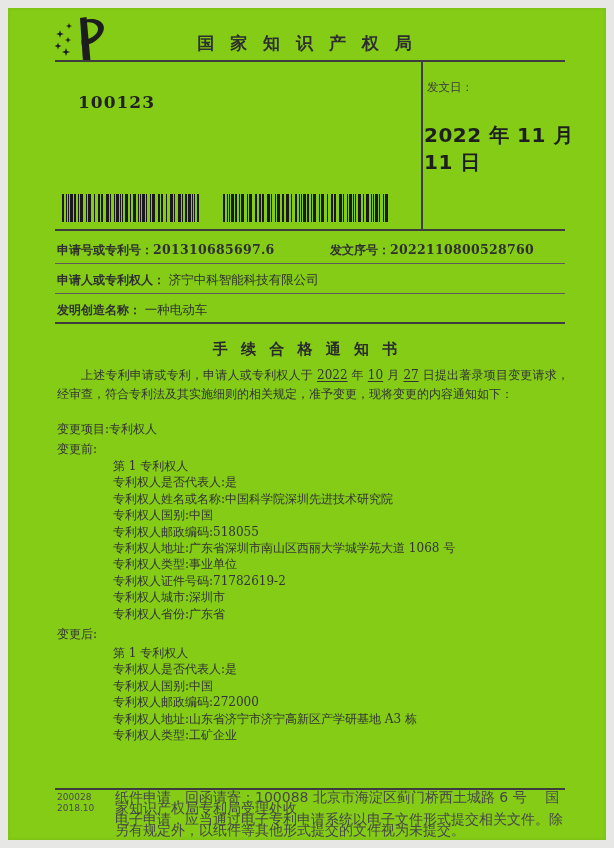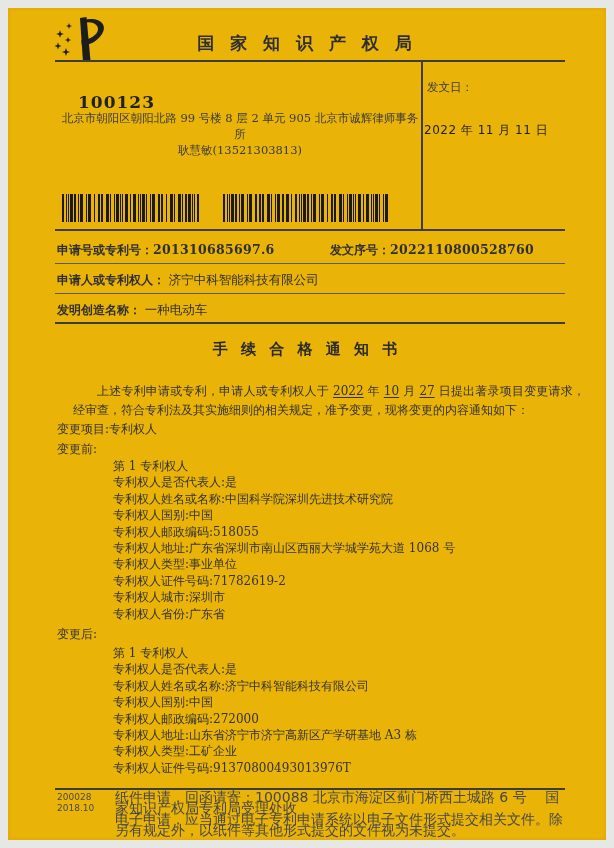--- a/index.html
+++ b/index.html
@@ -6,21 +6,21 @@
   body{
     width:614px;height:848px;
     background:#e7e7e5;
     font-family:"DejaVu Serif","Liberation Serif",serif;
     color:#333;
     position:relative;
     overflow:hidden;
   }
   .sheet{
     position:absolute;left:8px;top:8px;width:598px;height:832px;
-    background:#eab308;
+    background:#84cc16;
     box-shadow:0 0 4px rgba(0,0,0,0.08) inset;
   }
   .abs{position:absolute;}
   
   .agency-title{
     left:0;right:0;top:24px;text-align:center;
     font-family:"DejaVu Sans","Liberation Sans",sans-serif;
     font-weight:bold;font-size:17px;letter-spacing:5px;color:#2e2e2e;
   }
   .hr-heavy{height:2px;background:#3d3d3d;}
@@ -32,37 +32,37 @@
   .addr-line1{white-space:nowrap;}
   .barcode{
     height:28px;background-color:transparent;
     background-image:
       repeating-linear-gradient(90deg,#1a1a1a 0px,#1a1a1a 1.5px,transparent 1.5px,transparent 4px),
       repeating-linear-gradient(90deg,#1a1a1a 0px,#1a1a1a 2px,transparent 2px,transparent 9px),
       repeating-linear-gradient(90deg,#1a1a1a 0px,#1a1a1a 1px,transparent 1px,transparent 6.5px);
   }
   
   .issue-label{left:419px;top:72px;font-size:11.5px;color:#3a3a3a;}
-  .issue-date{left:416px;top:114px;font-size:12px;font-weight:normal;color:#1e1e1e;
+  .issue-date{left:416px;top:114px;font-size:20px;font-weight:bold;color:#1e1e1e;
     font-family:"DejaVu Sans","Liberation Sans",sans-serif;letter-spacing:0.5px;}
   
   .field-row{left:49px;right:41px;font-size:12px;color:#2f2f2f;}
   .flabel{font-weight:bold;}
   .fval-b{font-weight:bold;font-size:12.5px;letter-spacing:0.3px;}
   .fval{font-size:12.5px;}
   .col2{position:absolute;left:273px;top:0;}
   
   .notice-title{
     left:0;right:0;top:332px;text-align:center;
     font-family:"DejaVu Sans","Liberation Sans",sans-serif;
     font-weight:bold;font-size:15px;letter-spacing:4px;color:#2a2a2a;
   }
   .para{
     left:49px;width:512px;top:358px;
-    font-size:12px;line-height:19px;text-align:justify;text-indent:2em;color:#333;margin:16px;
+    font-size:12px;line-height:19px;text-align:justify;text-indent:2em;color:#333;margin:0;
   }
   .u{text-decoration:underline;text-underline-offset:2px;}
   .chg-head{left:49px;top:412px;font-size:12px;line-height:19.5px;color:#333;}
   .chg-list{left:105px;font-size:12px;line-height:16.4px;color:#333;}
   .after-label{left:49px;top:618px;font-size:12px;color:#333;}
   
   .footer-left{left:49px;top:784px;font-size:9px;line-height:11px;color:#4a4a4a;
     font-family:"DejaVu Sans","Liberation Sans",sans-serif;}
   .footer-right{left:107px;top:784px;width:456px;font-size:14px;line-height:11px;color:#474747;
     font-family:"DejaVu Sans","Liberation Sans",sans-serif;}
@@ -87,25 +87,20 @@
     </g>
   </svg>
 
   <div class="abs agency-title">国 家 知 识 产 权 局</div>
 
   <div class="abs hr-heavy" style="left:47px;top:52px;width:510px;"></div>
   <div class="abs vline" style="left:413px;top:54px;height:167px;"></div>
   <div class="abs hr-heavy" style="left:47px;top:221px;width:510px;"></div>
 
   <div class="abs postcode">100123</div>
-  <div class="abs addr-block">
-    <div class="addr-line1">北京市朝阳区朝阳北路 99 号楼 8 层 2 单元 905 北京市诚辉律师事务</div>
-    <div>所</div>
-    <div>耿慧敏(13521303813)</div>
-  </div>
 
   <div class="abs barcode" style="left:54px;top:186px;width:138px;"></div>
   <div class="abs barcode" style="left:215px;top:186px;width:167px;"></div>
 
   <div class="abs issue-label">发文日：</div>
   <div class="abs issue-date">2022 年 11 月 11 日</div>
 
   <div class="abs field-row" style="top:234px;">
     <span class="flabel">申请号或专利号：</span><span class="fval-b">201310685697.6</span>
     <span class="col2">
@@ -144,26 +139,24 @@
       <div>专利权人证件号码:71782619-2</div>
       <div>专利权人城市:深圳市</div>
       <div>专利权人省份:广东省</div>
     </div>
 
   <div class="abs after-label">变更后:</div>
 
   <div class="abs chg-list" style="top:637px;">
       <div>第 1 专利权人</div>
       <div>专利权人是否代表人:是</div>
-      <div>专利权人姓名或名称:济宁中科智能科技有限公司</div>
       <div>专利权人国别:中国</div>
       <div>专利权人邮政编码:272000</div>
       <div>专利权人地址:山东省济宁市济宁高新区产学研基地 A3 栋</div>
       <div>专利权人类型:工矿企业</div>
-      <div>专利权人证件号码:91370800493013976T</div>
     </div>
 
   <div class="abs hr-heavy" style="left:47px;top:780px;width:510px;"></div>
   <div class="abs footer-left">
     <div>200028</div>
     <div>2018.10</div>
   </div>
   <div class="abs footer-right">
     <p>纸件申请，回函请寄：100088  北京市海淀区蓟门桥西土城路 6 号　 国家知识产权局专利局受理处收</p>
     <p>电子申请，应当通过电子专利申请系统以电子文件形式提交相关文件。除另有规定外，以纸件等其他形式提交的文件视为未提交。</p>

